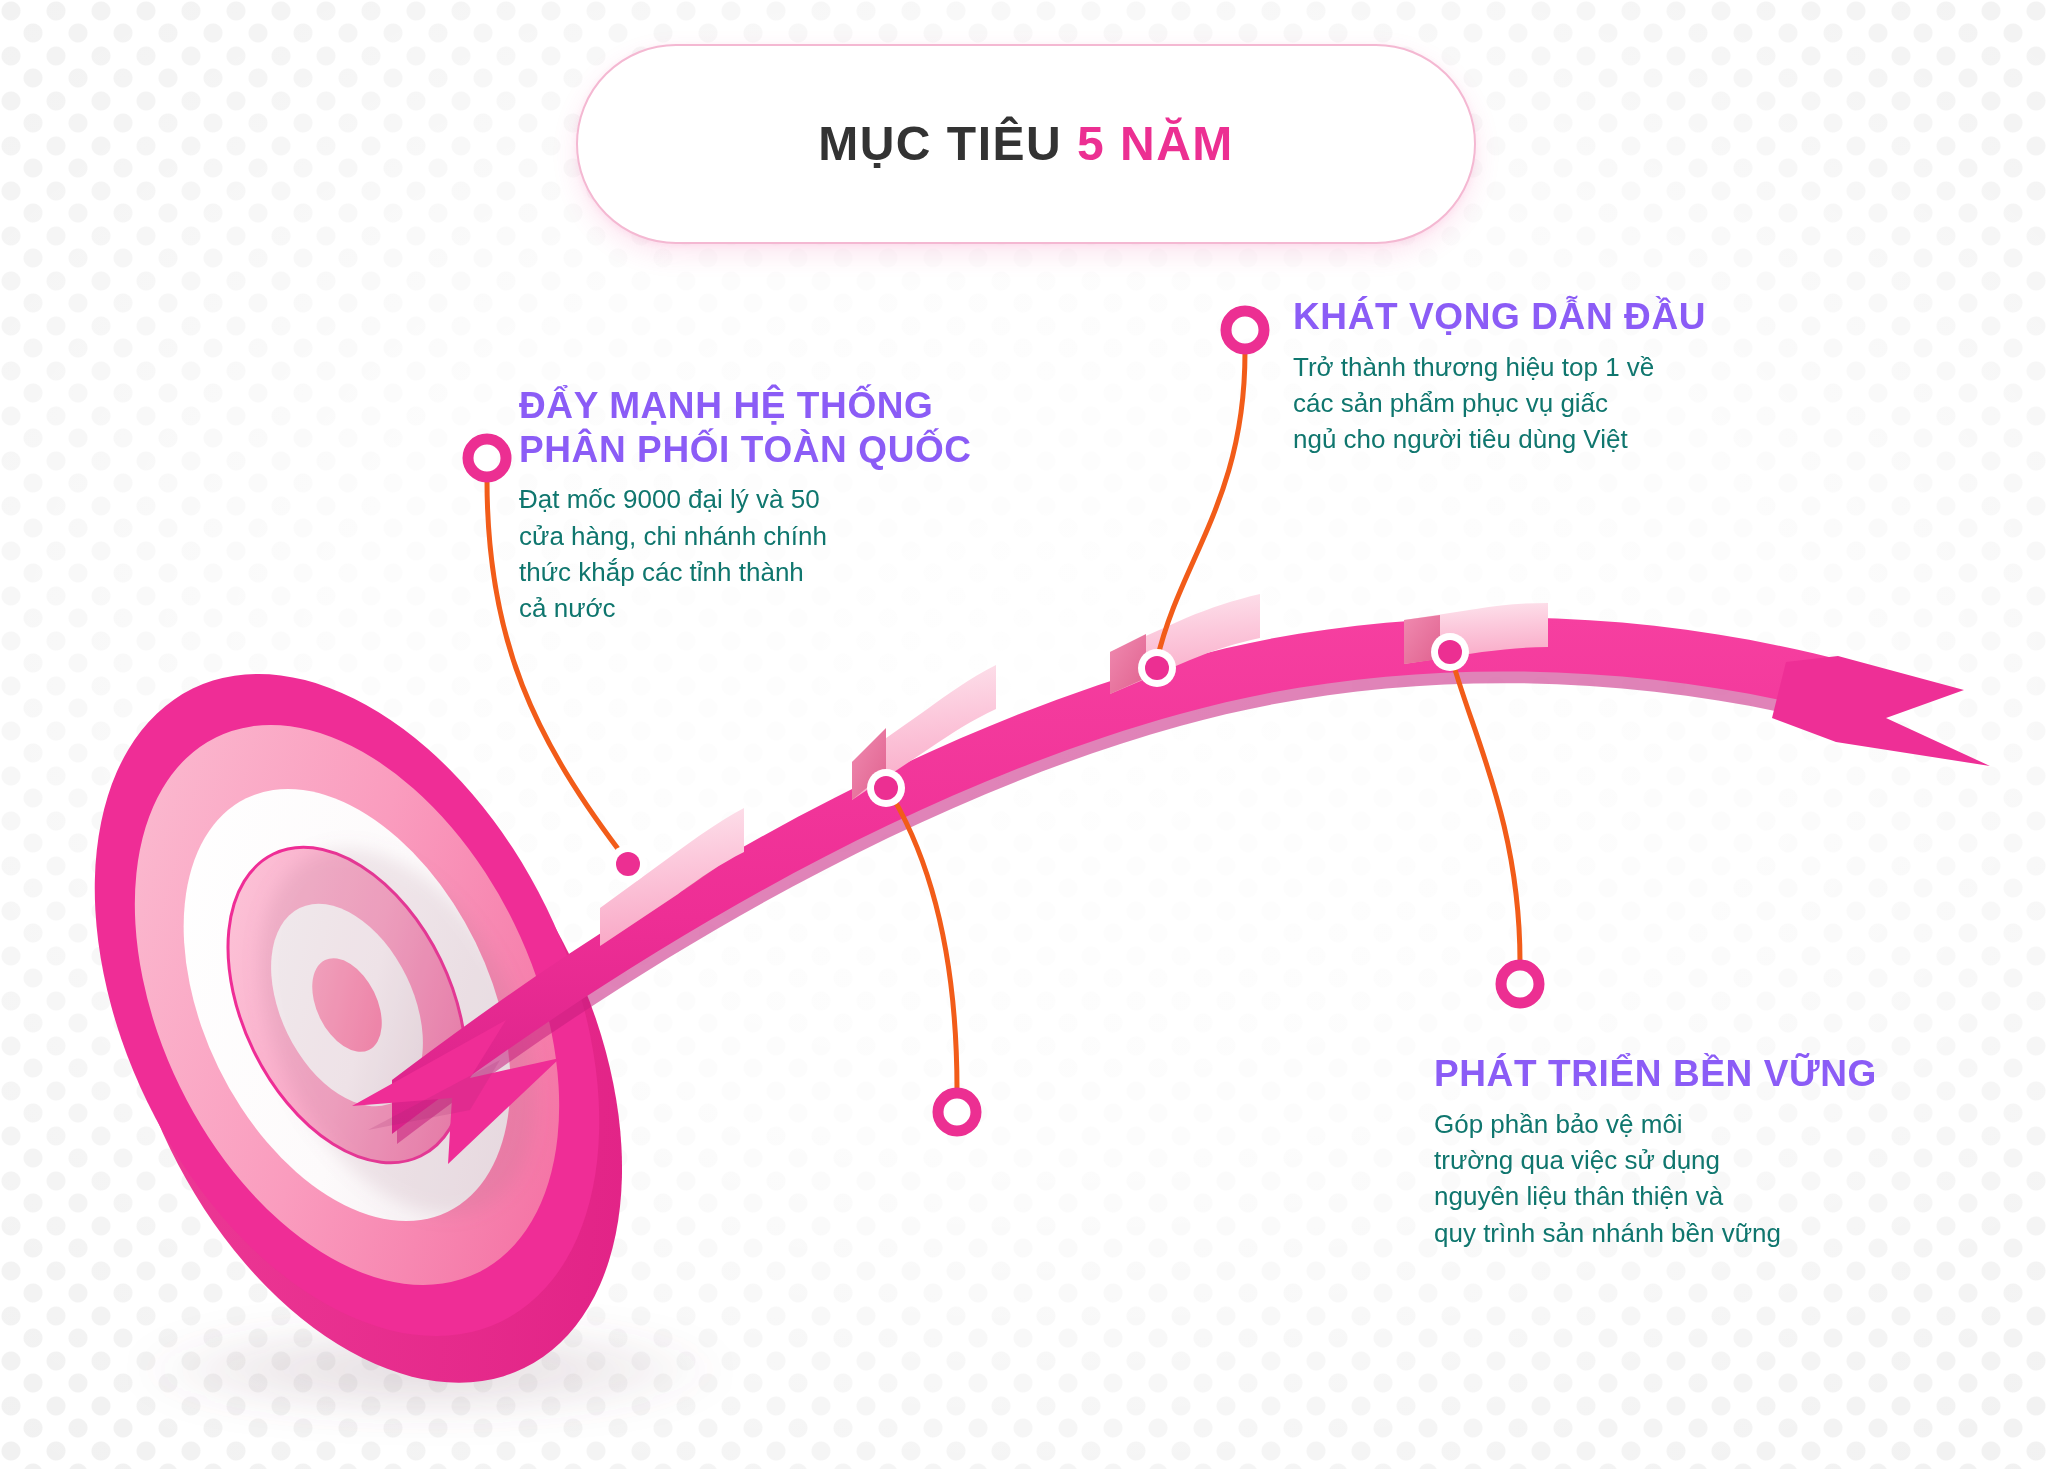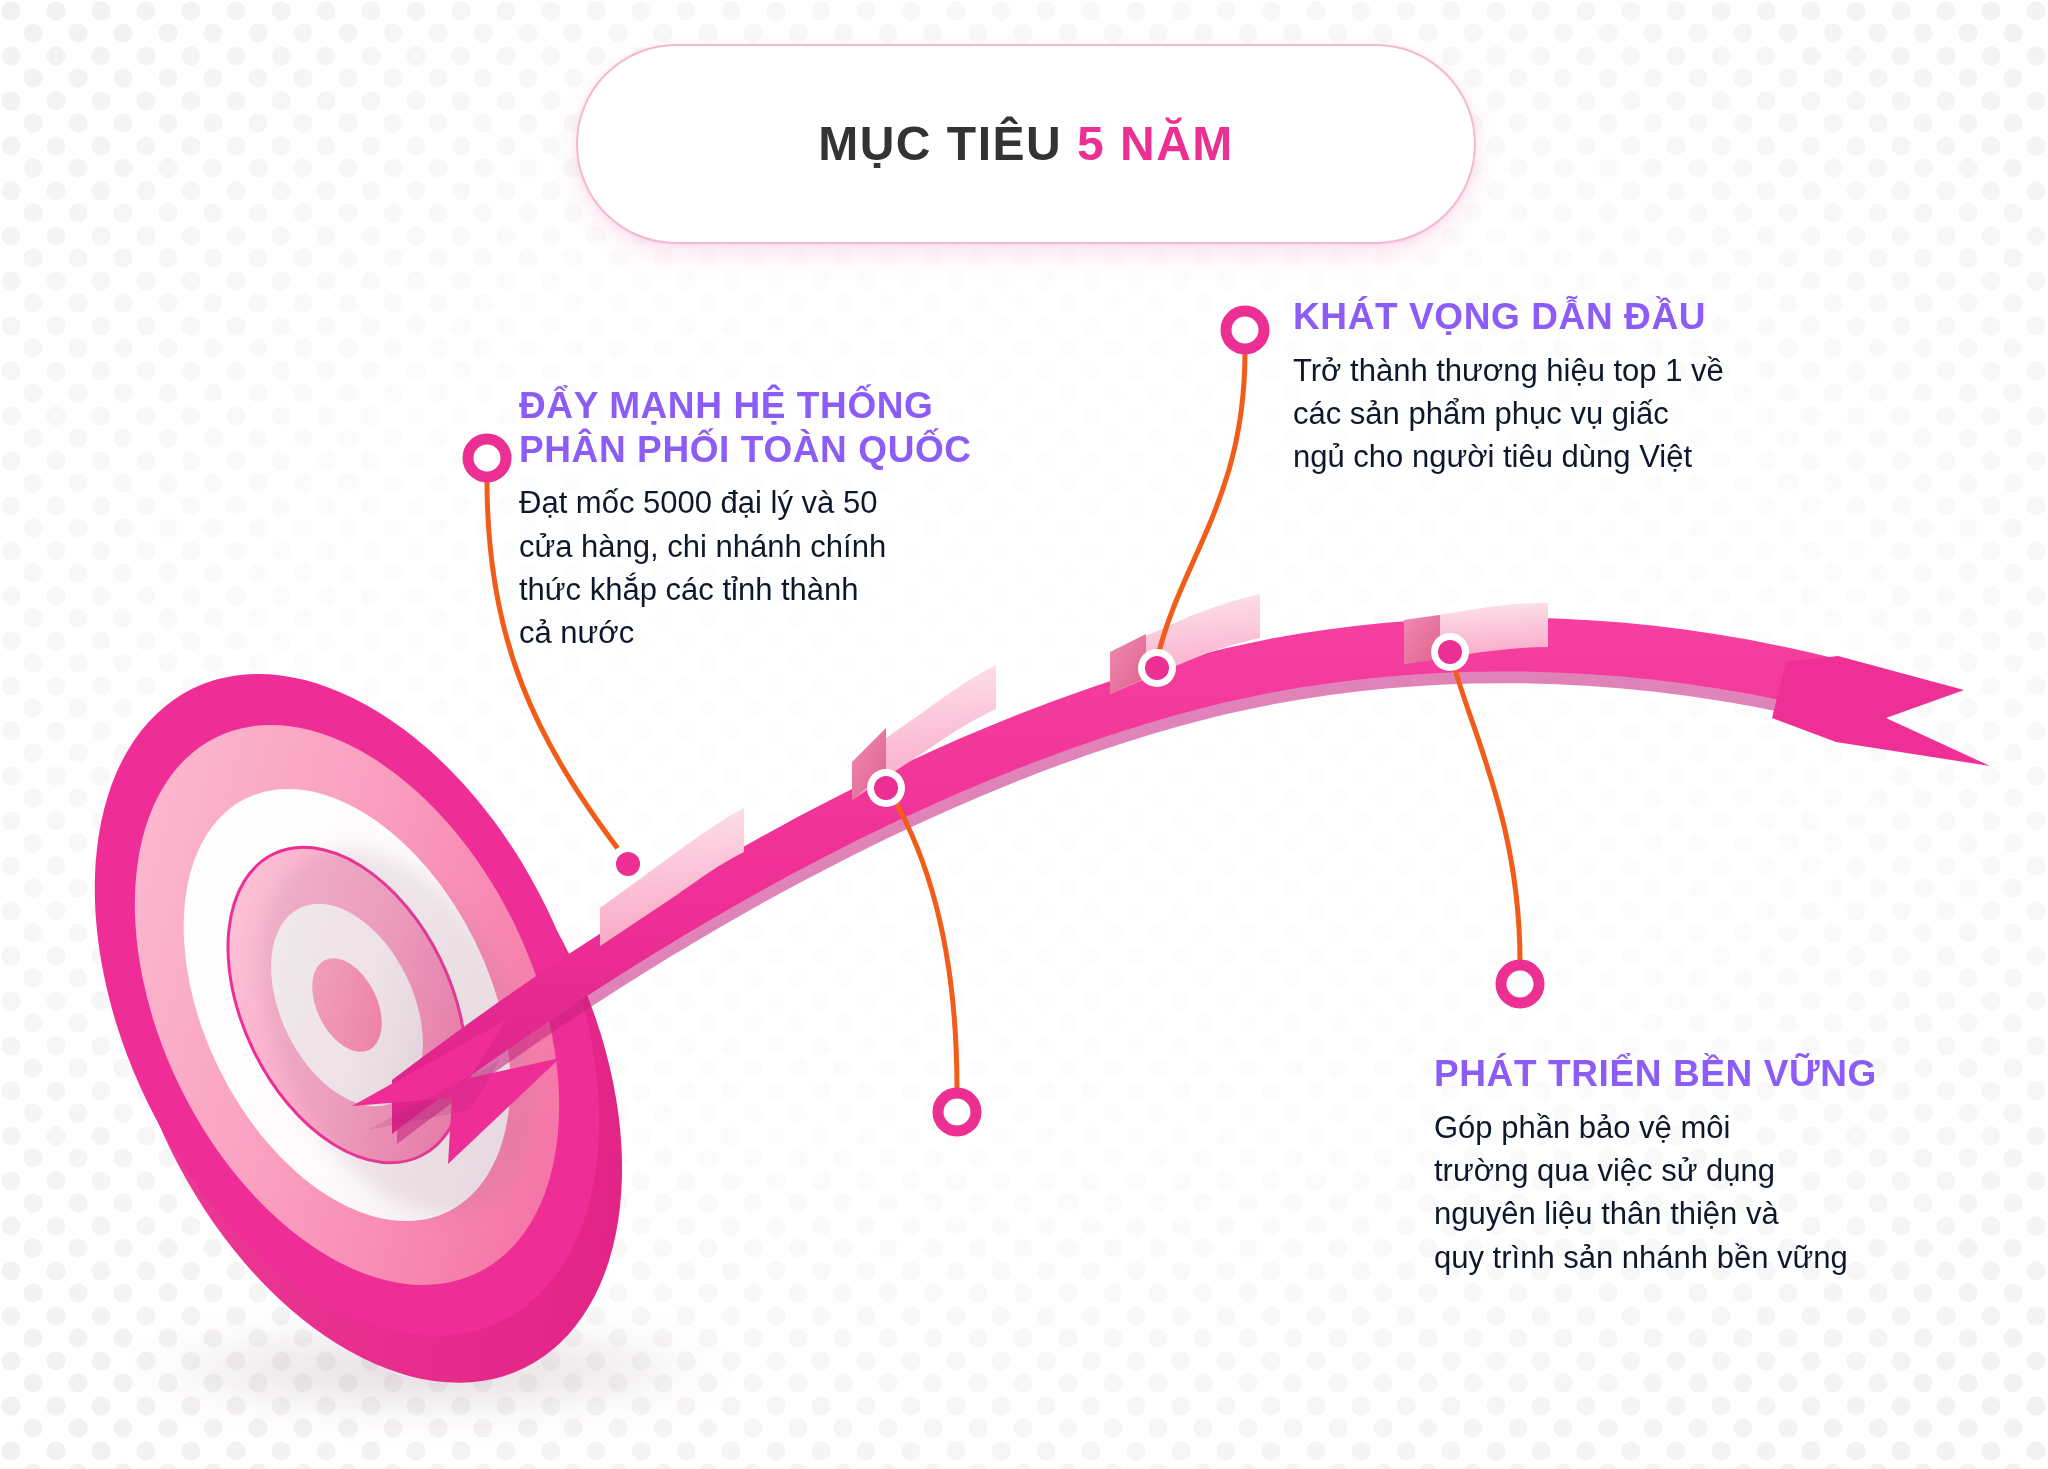--- a/index.html
+++ b/index.html
@@ -67,22 +67,22 @@
   .callout .c-head{
     font-size:37px;
     font-weight:bold;
     color:#8b5cf6;
     letter-spacing:.6px;
     line-height:1.18;
     margin:0 0 10px 0;
     white-space:pre-line;
   }
   .callout .c-body{
-    font-size:31px;
-    color:#0f172a;
+    font-size:26px;
+    color:#0f766e;
     line-height:1.40;
     margin:0;
     white-space:pre-line;
     font-weight:normal;
   }
   #callout-distribution{left:519px;top:384px;width:560px;}
   #callout-leadership{left:1293px;top:295px;width:520px;}
   #callout-growth{left:757px;top:1130px;width:430px;}
   #callout-sustain{left:1434px;top:1040px;width:500px;margin-top:12px;}
   #callout-growth .c-head{line-height:1.22;}
@@ -256,21 +256,21 @@
     </g>
   </svg>
 
   <div id="title-pill">
     <div id="title-text"><span>MỤC TIÊU </span><span class="accent">5 NĂM</span></div>
   </div>
 
   <div class="callout" id="callout-distribution">
     <h2 class="c-head">ĐẨY MẠNH HỆ THỐNG
 PHÂN PHỐI TOÀN QUỐC</h2>
-    <p class="c-body">Đạt mốc 5000 đại lý và 50
+    <p class="c-body">Đạt mốc 9000 đại lý và 50
 cửa hàng, chi nhánh chính
 thức khắp các tỉnh thành
 cả nước</p>
   </div>
 
   <div class="callout" id="callout-leadership">
     <h2 class="c-head">KHÁT VỌNG DẪN ĐẦU</h2>
     <p class="c-body">Trở thành thương hiệu top 1 về
 các sản phẩm phục vụ giấc
 ngủ cho người tiêu dùng Việt</p>

